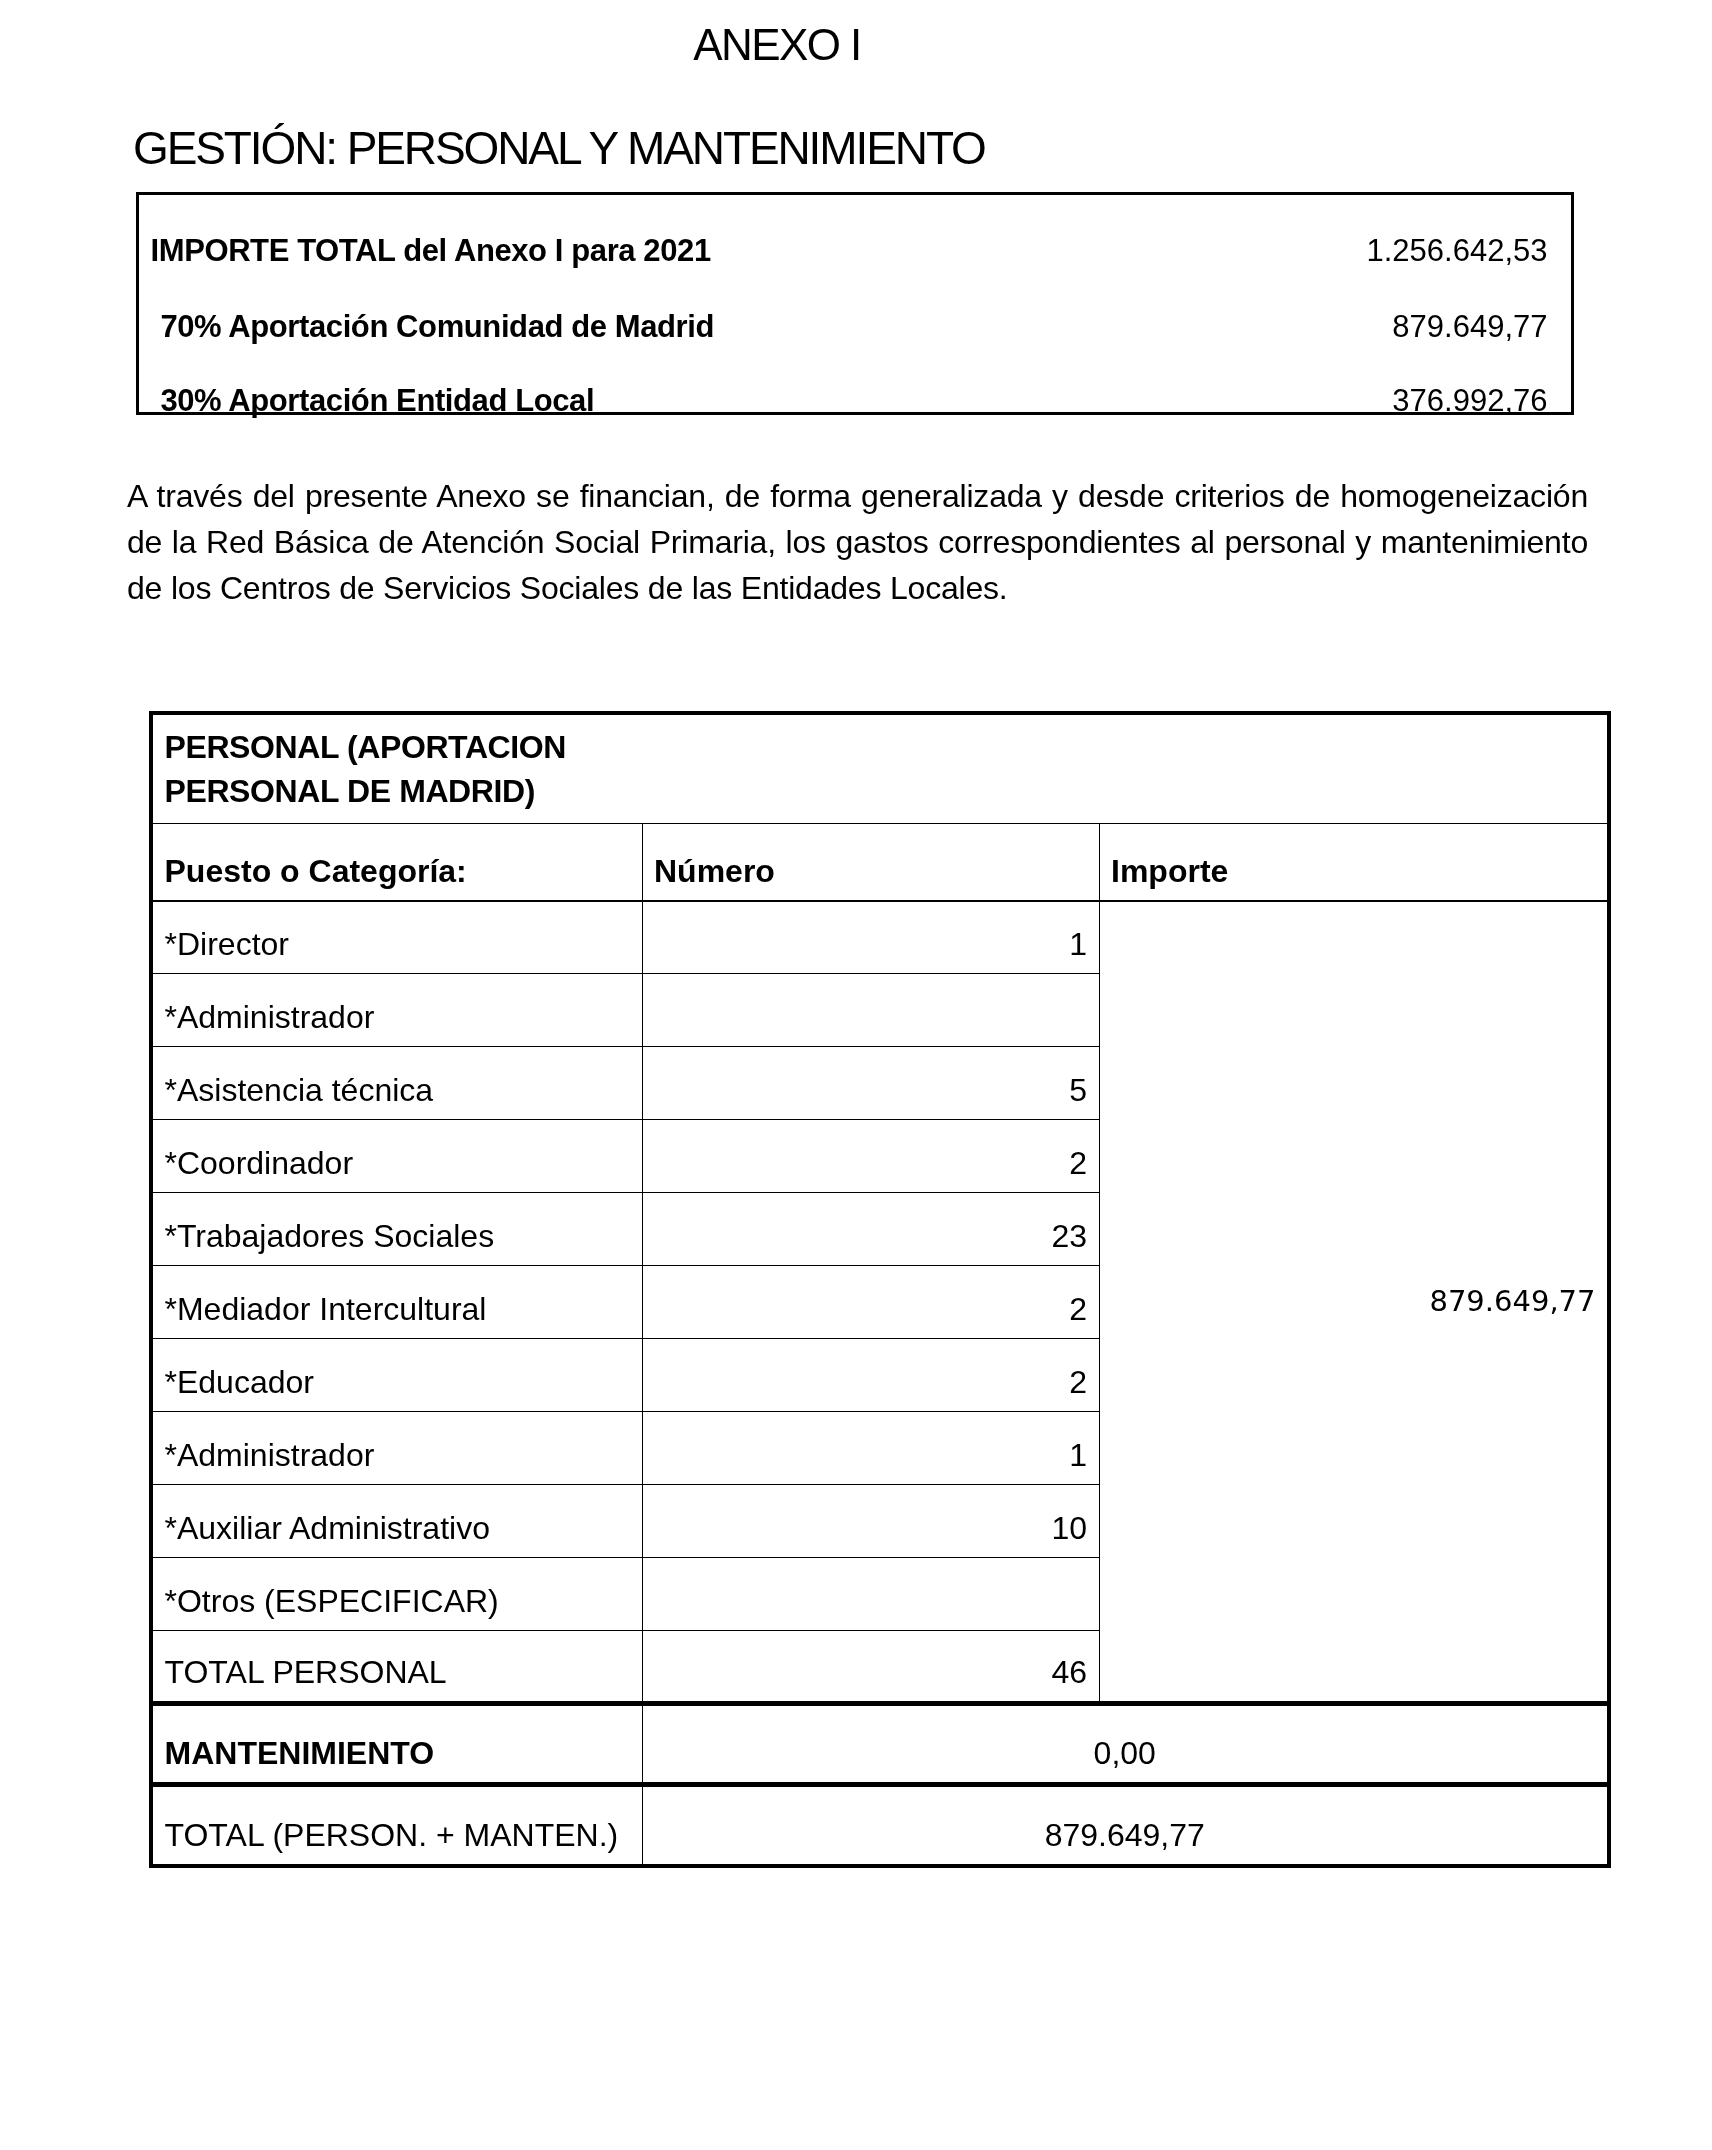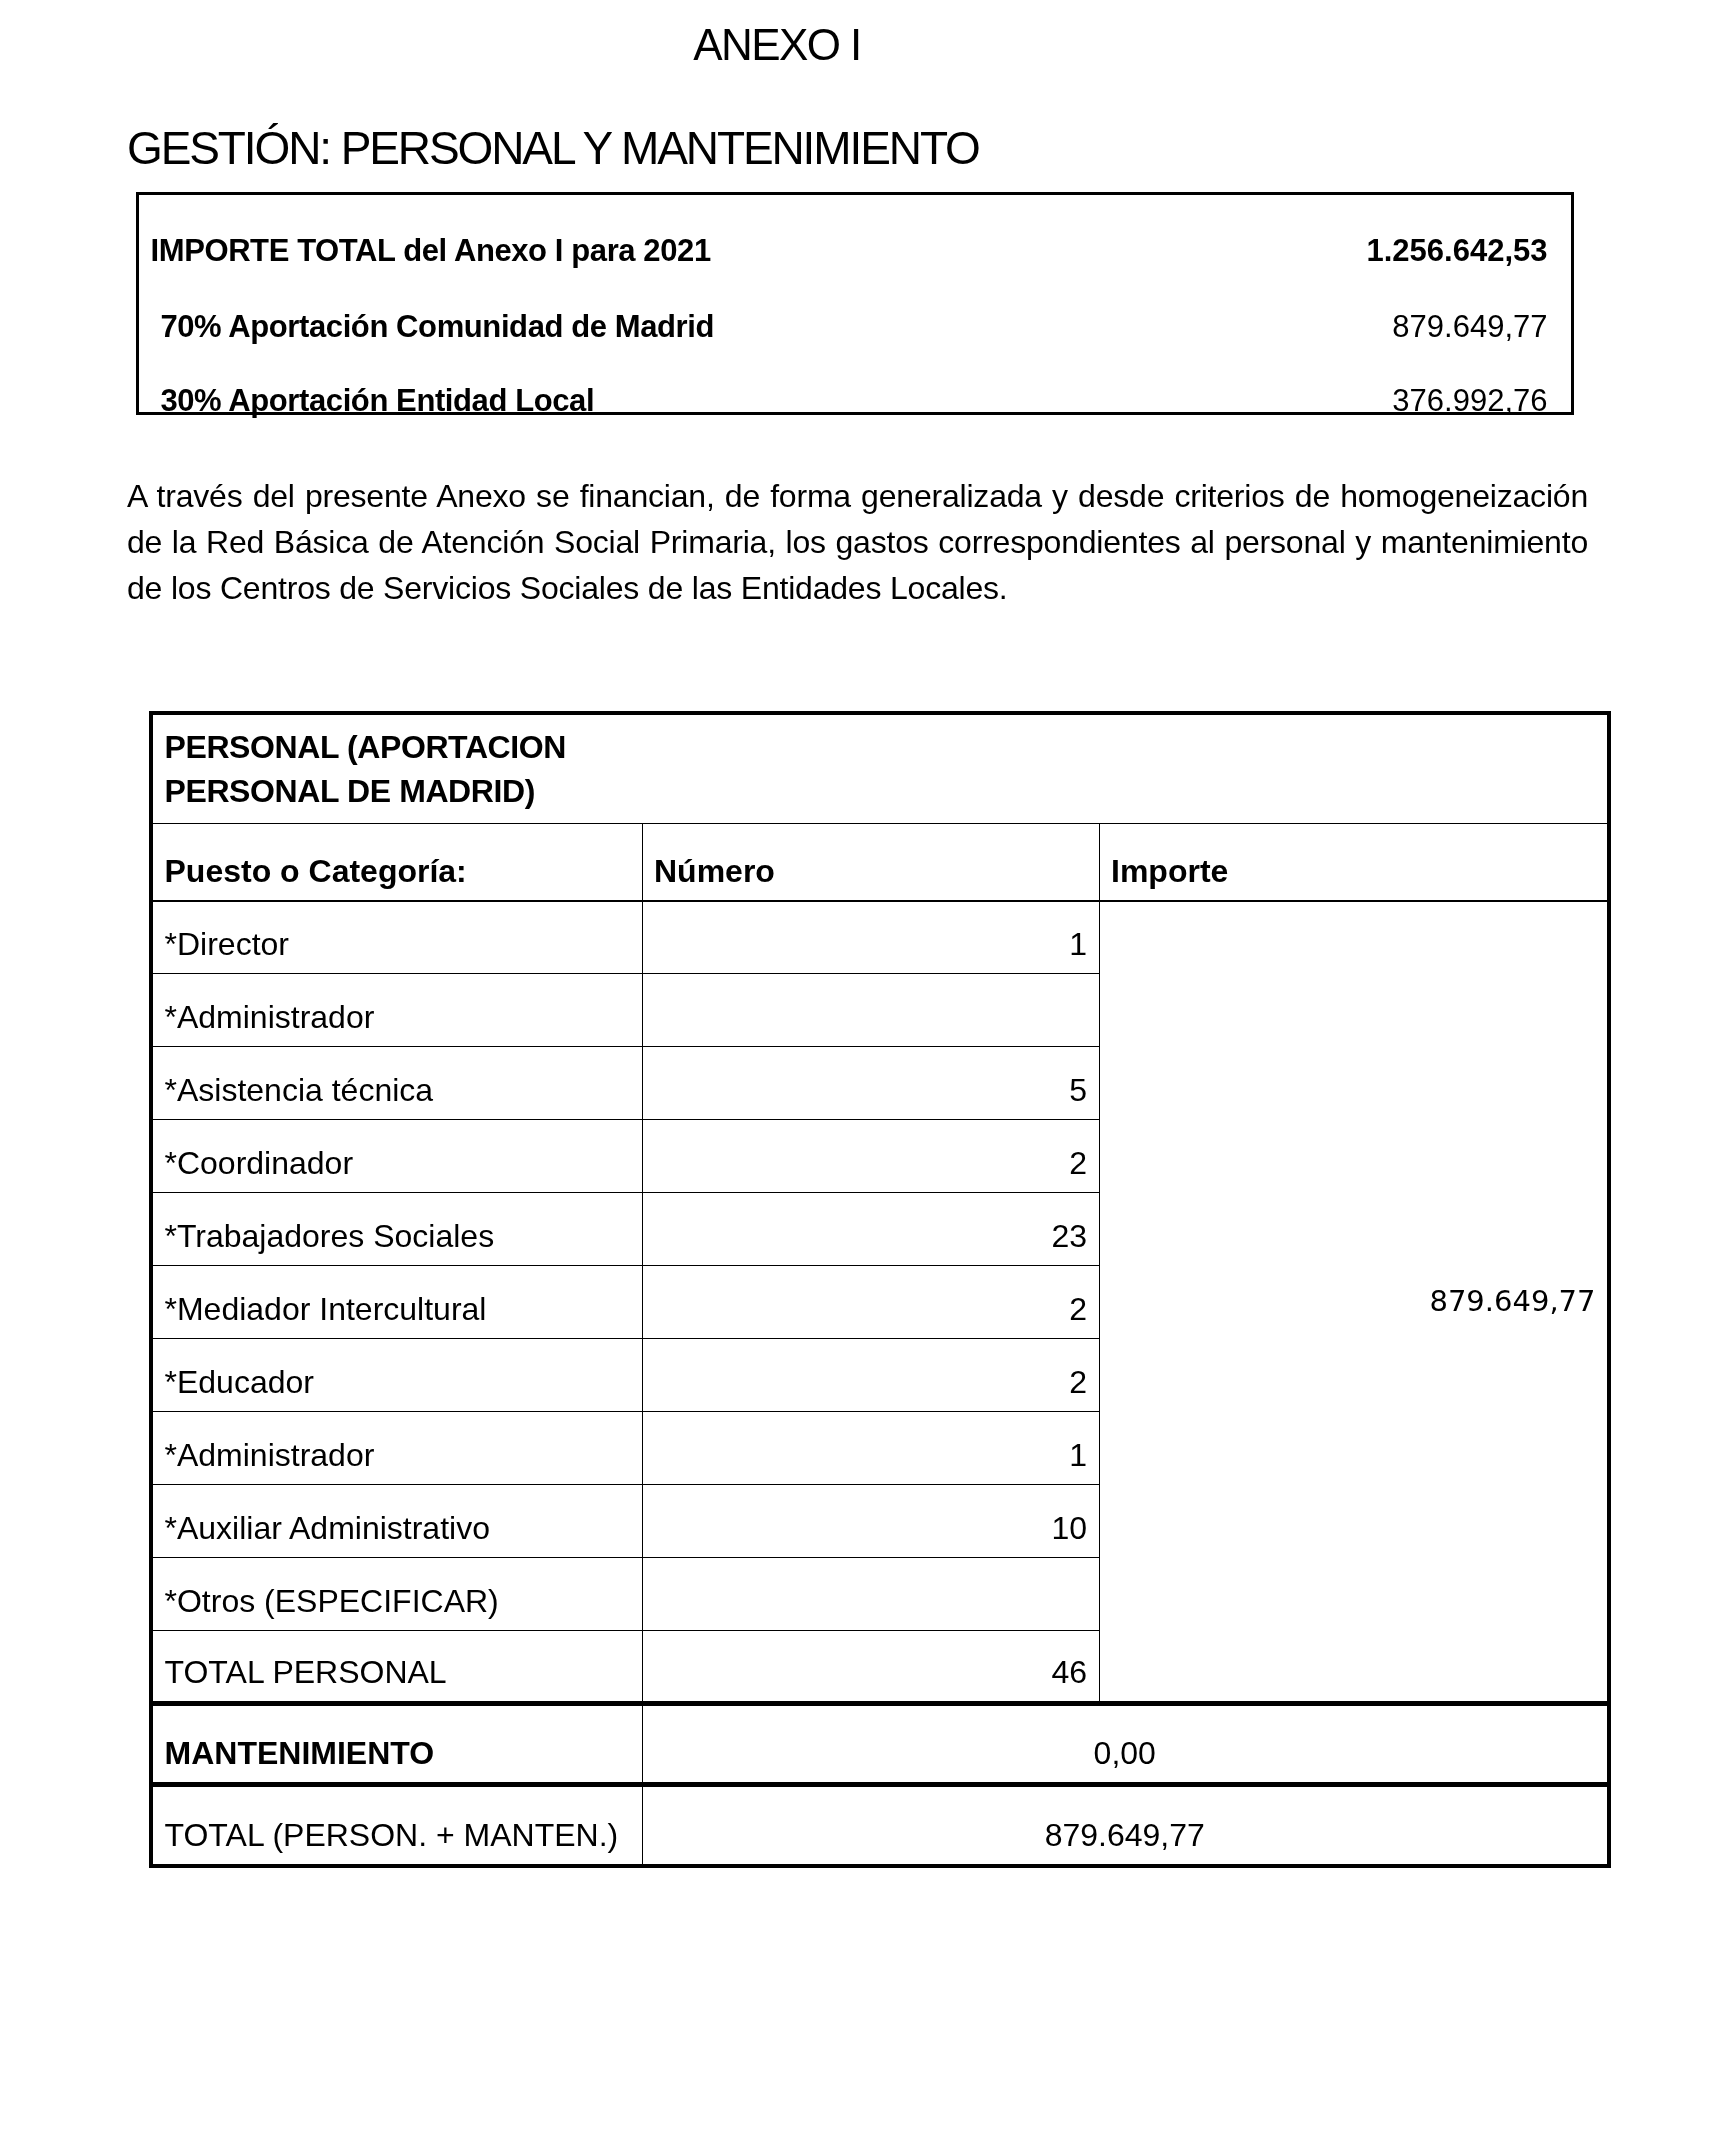--- a/index.html
+++ b/index.html
@@ -21,21 +21,21 @@
       left: 0;
       width: 1554px;
       text-align: center;
       font-size: 44px;
       letter-spacing: -1.6px;
       line-height: 59px;
     }
     .section-title {
       position: absolute;
       top: 119px;
-      left: 127px;
+      left: 133px;
       font-size: 46px;
       letter-spacing: -2.1px;
       line-height: 59px;
     }
     .summary-box {
       position: absolute;
       top: 192px;
       left: 136px;
       width: 1438px;
       height: 223px;
@@ -53,21 +53,21 @@
     .summary-row .lbl {
       position: absolute;
       left: 11.5px;
       font-weight: bold;
       letter-spacing: -0.4px;
     }
     .summary-row .val {
       position: absolute;
       right: 11.5px;
     }
-    .summary-row.total .val { font-weight: bold; text-align: right; }
+    .summary-row.total .val { font-weight: normal; text-align: right; }
     .summary-row.r0 { top: 31px; }
     .summary-row.r1 { top: 107px; }
     .summary-row.r1 .lbl, .summary-row.r2 .lbl { left: 21.4px; }
     .summary-row.r2 { top: 181px; }
 
     .intro {
       position: absolute;
       top: 441px;
       left: 127px;
       width: 1461px;

